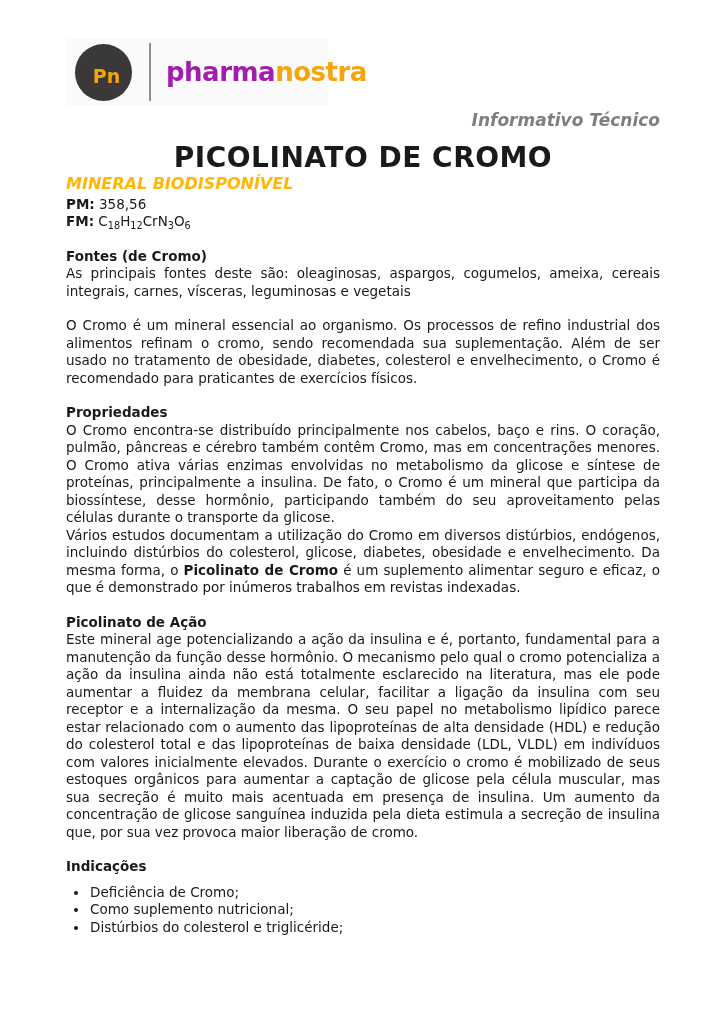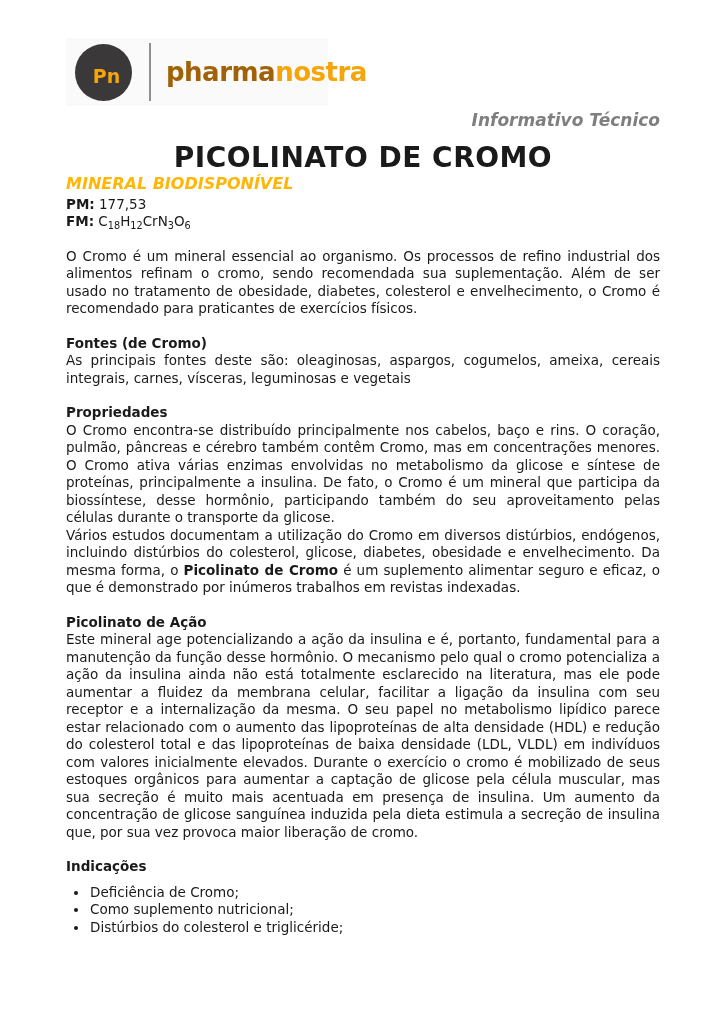--- a/index.html
+++ b/index.html
@@ -50,21 +50,21 @@
     background:#8f8f8f;
     margin:0 15px 0 17px;
     flex:0 0 auto;
   }
   .wordmark{
     font-size:26px;
     font-weight:bold;
     letter-spacing:-0.5px;
     white-space:nowrap;
   }
-  .wordmark .dark{color:#a16207;}
+  .wordmark .dark{color:#a21caf;}
   .wordmark .accent{color:var(--accent);margin-top:14px;}
   .doc-type{
     text-align:right;
     color:var(--graytext);
     font-weight:bold;
     font-style:italic;
     font-size:17px;
     margin-top:4px;
   }
   
@@ -132,32 +132,32 @@
         <span class="dark">pharma</span><span class="accent">nostra</span>
       </div>
     </div>
     <div class="doc-type">Informativo Técnico</div>
   </div>
 
   <div>
     <div class="title">PICOLINATO DE CROMO</div>
     <div class="subtitle">MINERAL BIODISPONÍVEL</div>
     <div class="title-meta">
-      <div class="formula-line"><span class="b">PM:</span><span> 177,53</span></div>
+      <div class="formula-line"><span class="b">PM:</span><span> 358,56</span></div>
       <div class="formula-line"><span class="b">FM:</span><span> C</span><span class="sub">18</span><span>H</span><span class="sub">12</span><span>CrN</span><span class="sub">3</span><span>O</span><span class="sub">6</span></div>
     </div>
   </div>
 
   <div class="doc-body">
       <div class="section">
-        <p class="para"><span>O Cromo é um mineral essencial ao organismo. Os processos de refino industrial dos alimentos refinam o cromo, sendo recomendada sua suplementação. Além de ser usado no tratamento de obesidade, diabetes, colesterol e envelhecimento, o Cromo é recomendado para praticantes de exercícios físicos.</span></p>
+        <div class="heading">Fontes (de Cromo)</div>
+        <p class="para"><span>As principais fontes deste são: oleaginosas, aspargos, cogumelos, ameixa, cereais integrais, carnes, vísceras, leguminosas e vegetais</span></p>
       </div>
       <div class="section">
-        <div class="heading">Fontes (de Cromo)</div>
-        <p class="para"><span>As principais fontes deste são: oleaginosas, aspargos, cogumelos, ameixa, cereais integrais, carnes, vísceras, leguminosas e vegetais</span></p>
+        <p class="para"><span>O Cromo é um mineral essencial ao organismo. Os processos de refino industrial dos alimentos refinam o cromo, sendo recomendada sua suplementação. Além de ser usado no tratamento de obesidade, diabetes, colesterol e envelhecimento, o Cromo é recomendado para praticantes de exercícios físicos.</span></p>
       </div>
       <div class="section">
         <div class="heading">Propriedades</div>
         <p class="para"><span>O Cromo encontra-se distribuído principalmente nos cabelos, baço e rins. O coração, pulmão, pâncreas e cérebro também contêm Cromo, mas em concentrações menores. O Cromo ativa várias enzimas envolvidas no metabolismo da glicose e síntese de proteínas, principalmente a insulina. De fato, o Cromo é um mineral que participa da biossíntese, desse hormônio, participando também do seu aproveitamento pelas células durante o transporte da glicose.</span></p>
         <p class="para"><span>Vários estudos documentam a utilização do Cromo em diversos distúrbios, endógenos, incluindo distúrbios do colesterol, glicose, diabetes, obesidade e envelhecimento. Da mesma forma, o </span><span class="b">Picolinato de Cromo</span><span> é um suplemento alimentar seguro e eficaz, o que é demonstrado por inúmeros trabalhos em revistas indexadas.</span></p>
       </div>
       <div class="section">
         <div class="heading">Picolinato de Ação</div>
         <p class="para"><span>Este mineral age potencializando a ação da insulina e é, portanto, fundamental para a manutenção da função desse hormônio. O mecanismo pelo qual o cromo potencializa a ação da insulina ainda não está totalmente esclarecido na literatura, mas ele pode aumentar a fluidez da membrana celular, facilitar a ligação da insulina com seu receptor e a internalização da mesma. O seu papel no metabolismo lipídico parece estar relacionado com o aumento das lipoproteínas de alta densidade (HDL) e redução do colesterol total e das lipoproteínas de baixa densidade (LDL, VLDL) em indivíduos com valores inicialmente elevados. Durante o exercício o cromo é mobilizado de seus estoques orgânicos para aumentar a captação de glicose pela célula muscular, mas sua secreção é muito mais acentuada em presença de insulina. Um aumento da concentração de glicose sanguínea induzida pela dieta estimula a secreção de insulina que, por sua vez provoca maior liberação de cromo.</span></p>
       </div>

